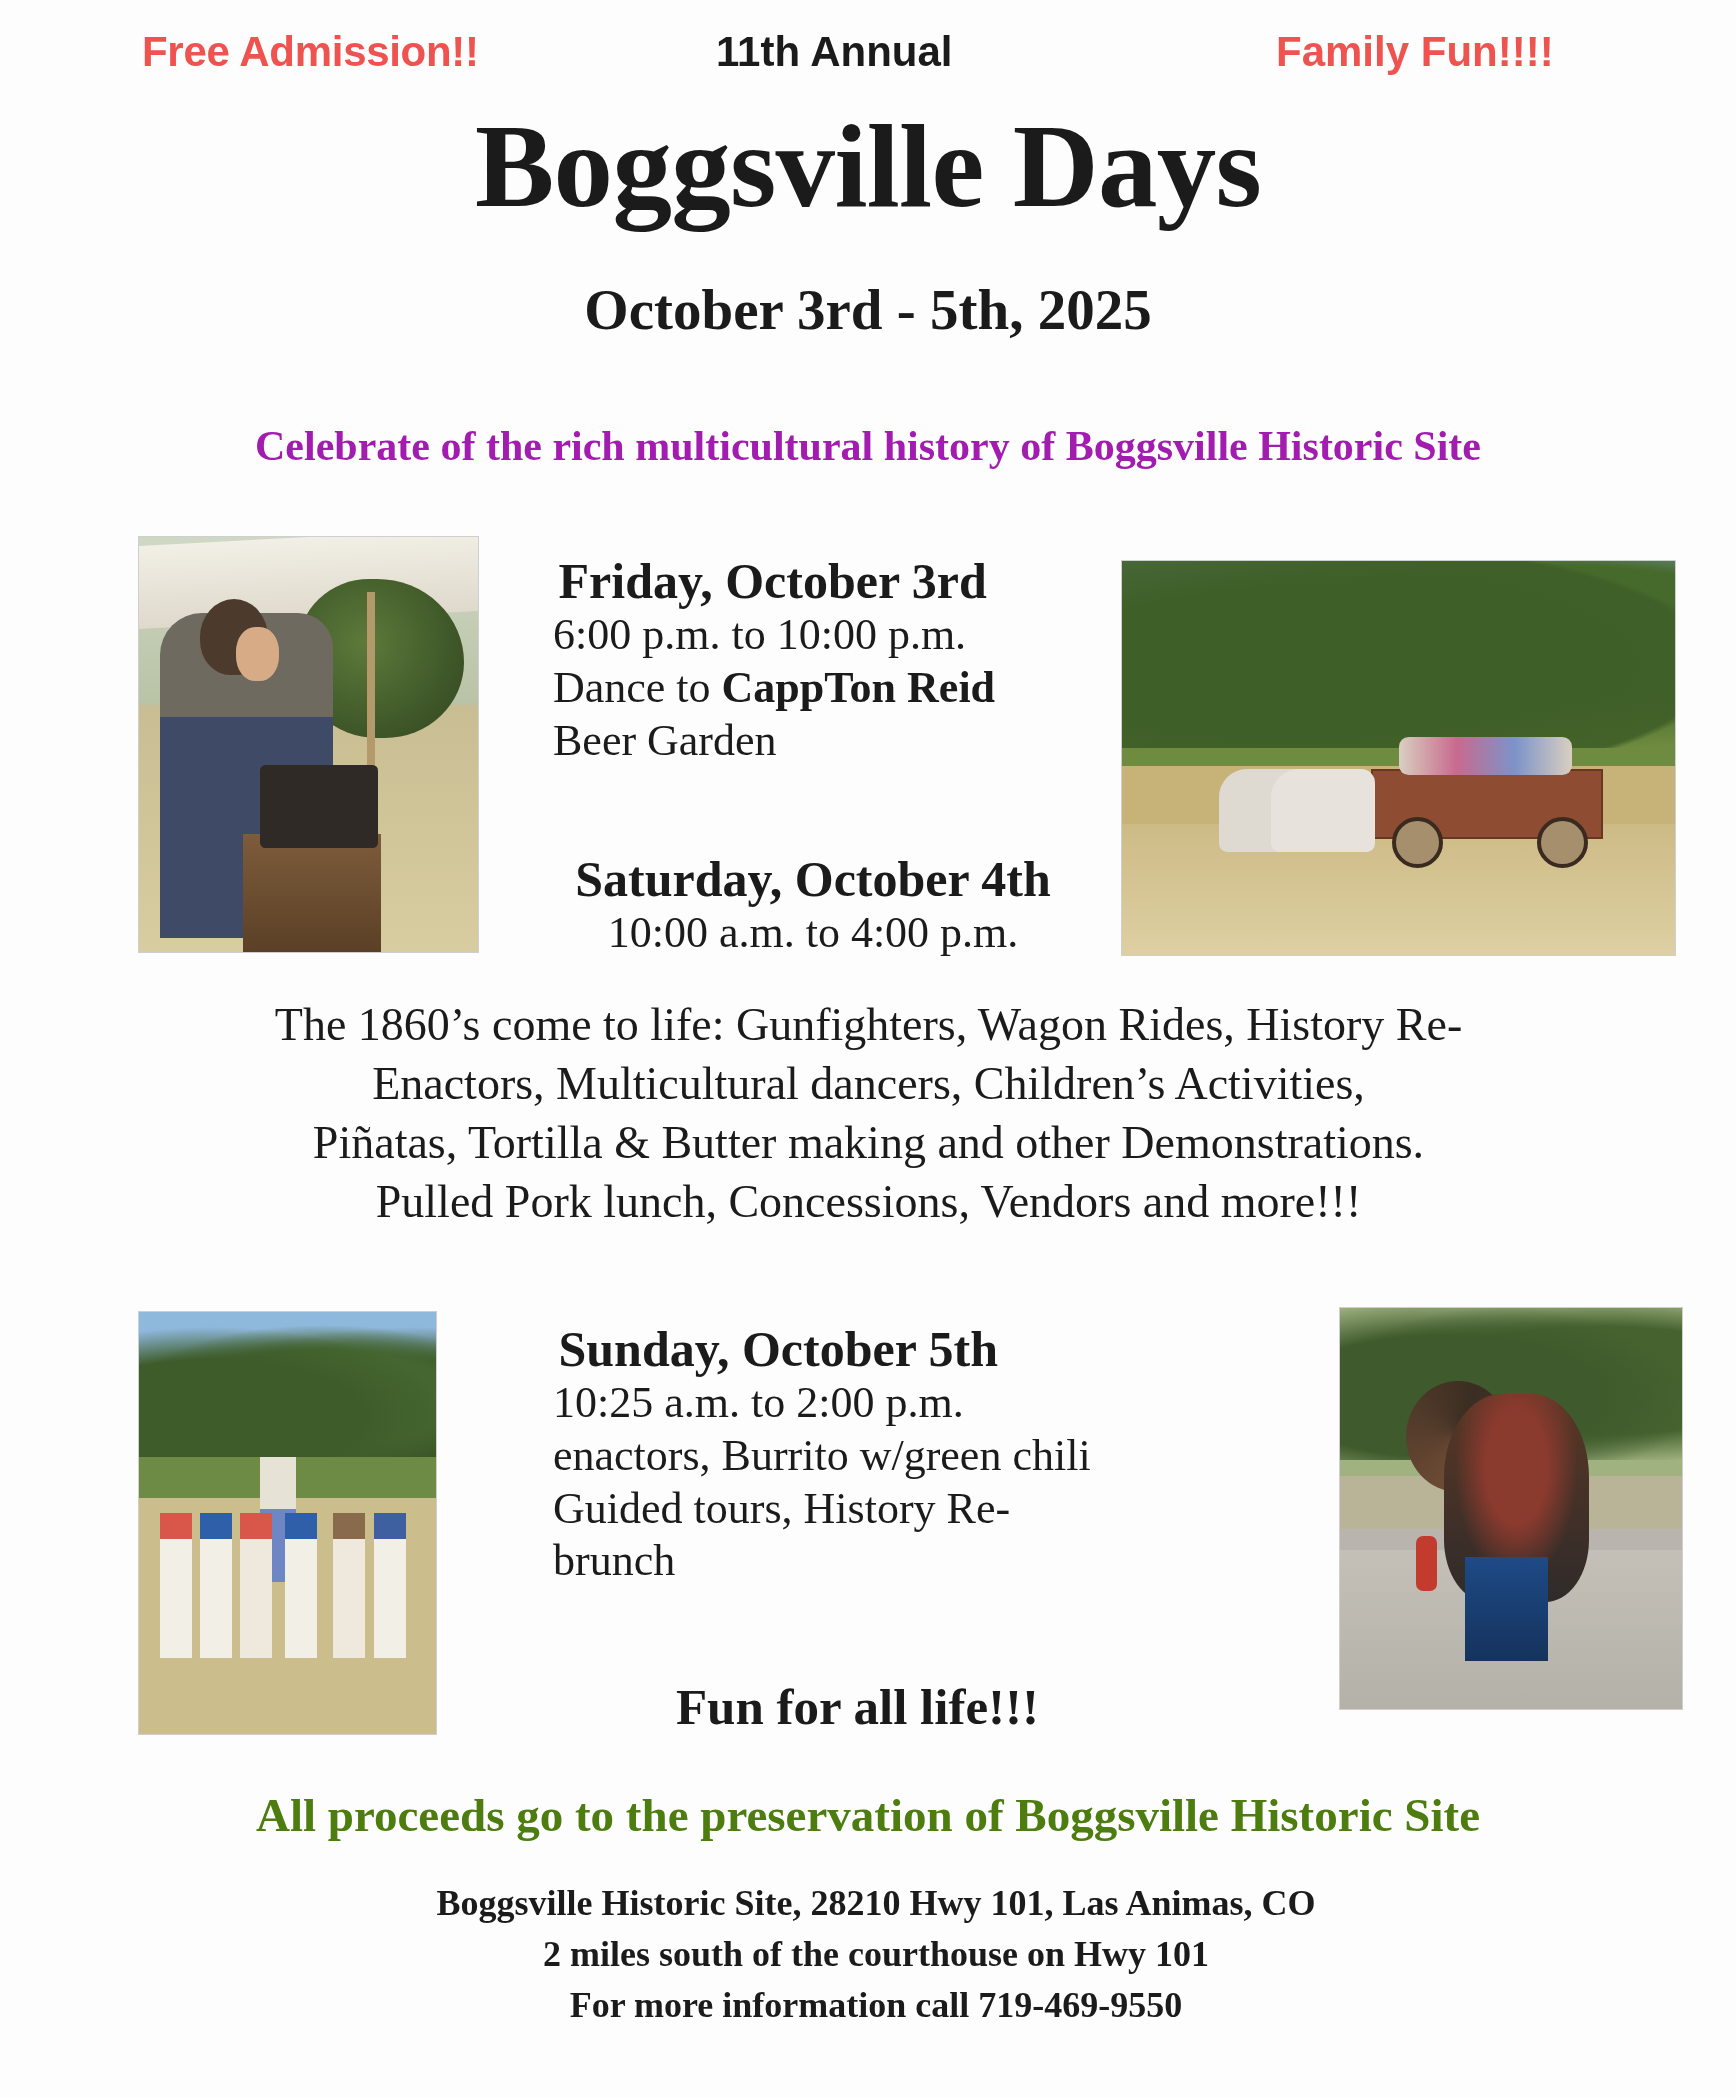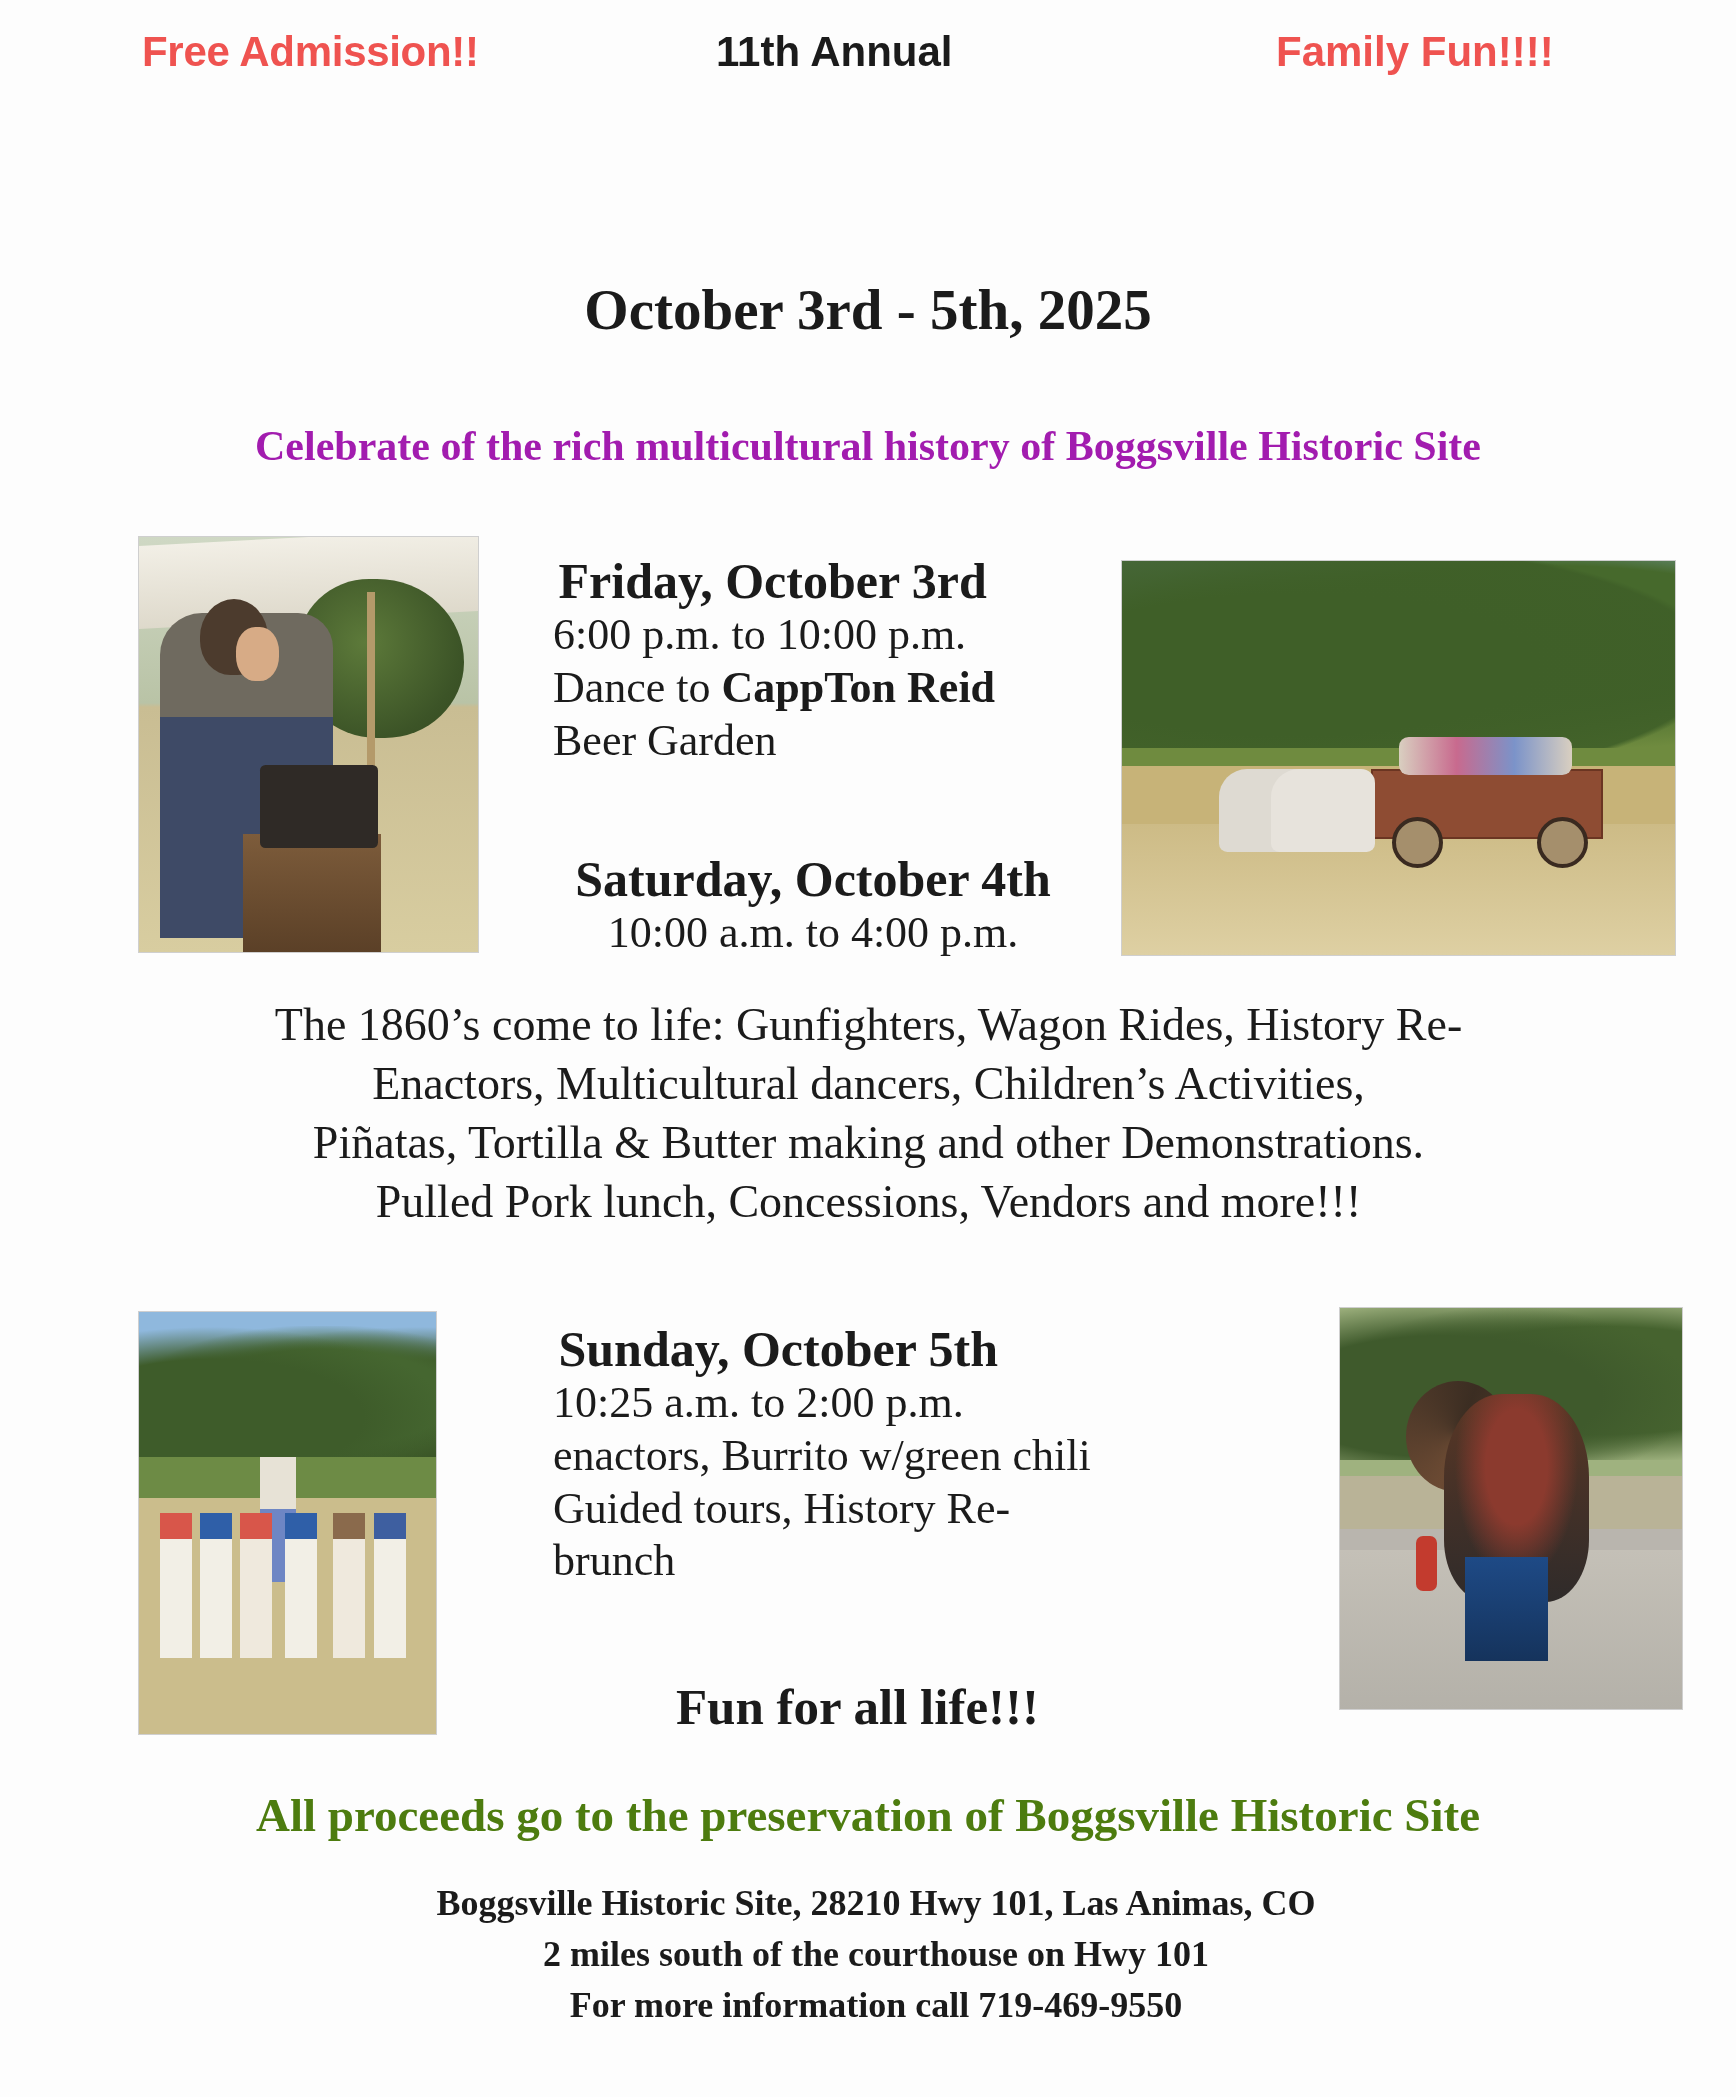--- a/index.html
+++ b/index.html
@@ -309,20 +309,21 @@
 <body>
 
 <div class="page">
 
   <div class="top-line">
     <div class="free-admission">Free Admission!!</div>
     <div class="annual">11th Annual</div>
     <div class="family-fun">Family Fun!!!!</div>
   </div>
 
+  <div class="title">Boggsville Days</div>
   <div class="subtitle">October 3rd - 5th, 2025</div>
   <div class="tagline">Celebrate of the rich multicultural history of Boggsville Historic Site</div>
 
   <div class="photo" id="photo-blacksmith">
     <div class="tent"></div>
     <div class="tree"></div>
     <div class="pole"></div>
     <div class="person"></div>
     <div class="head"></div>
     <div class="face"></div>

